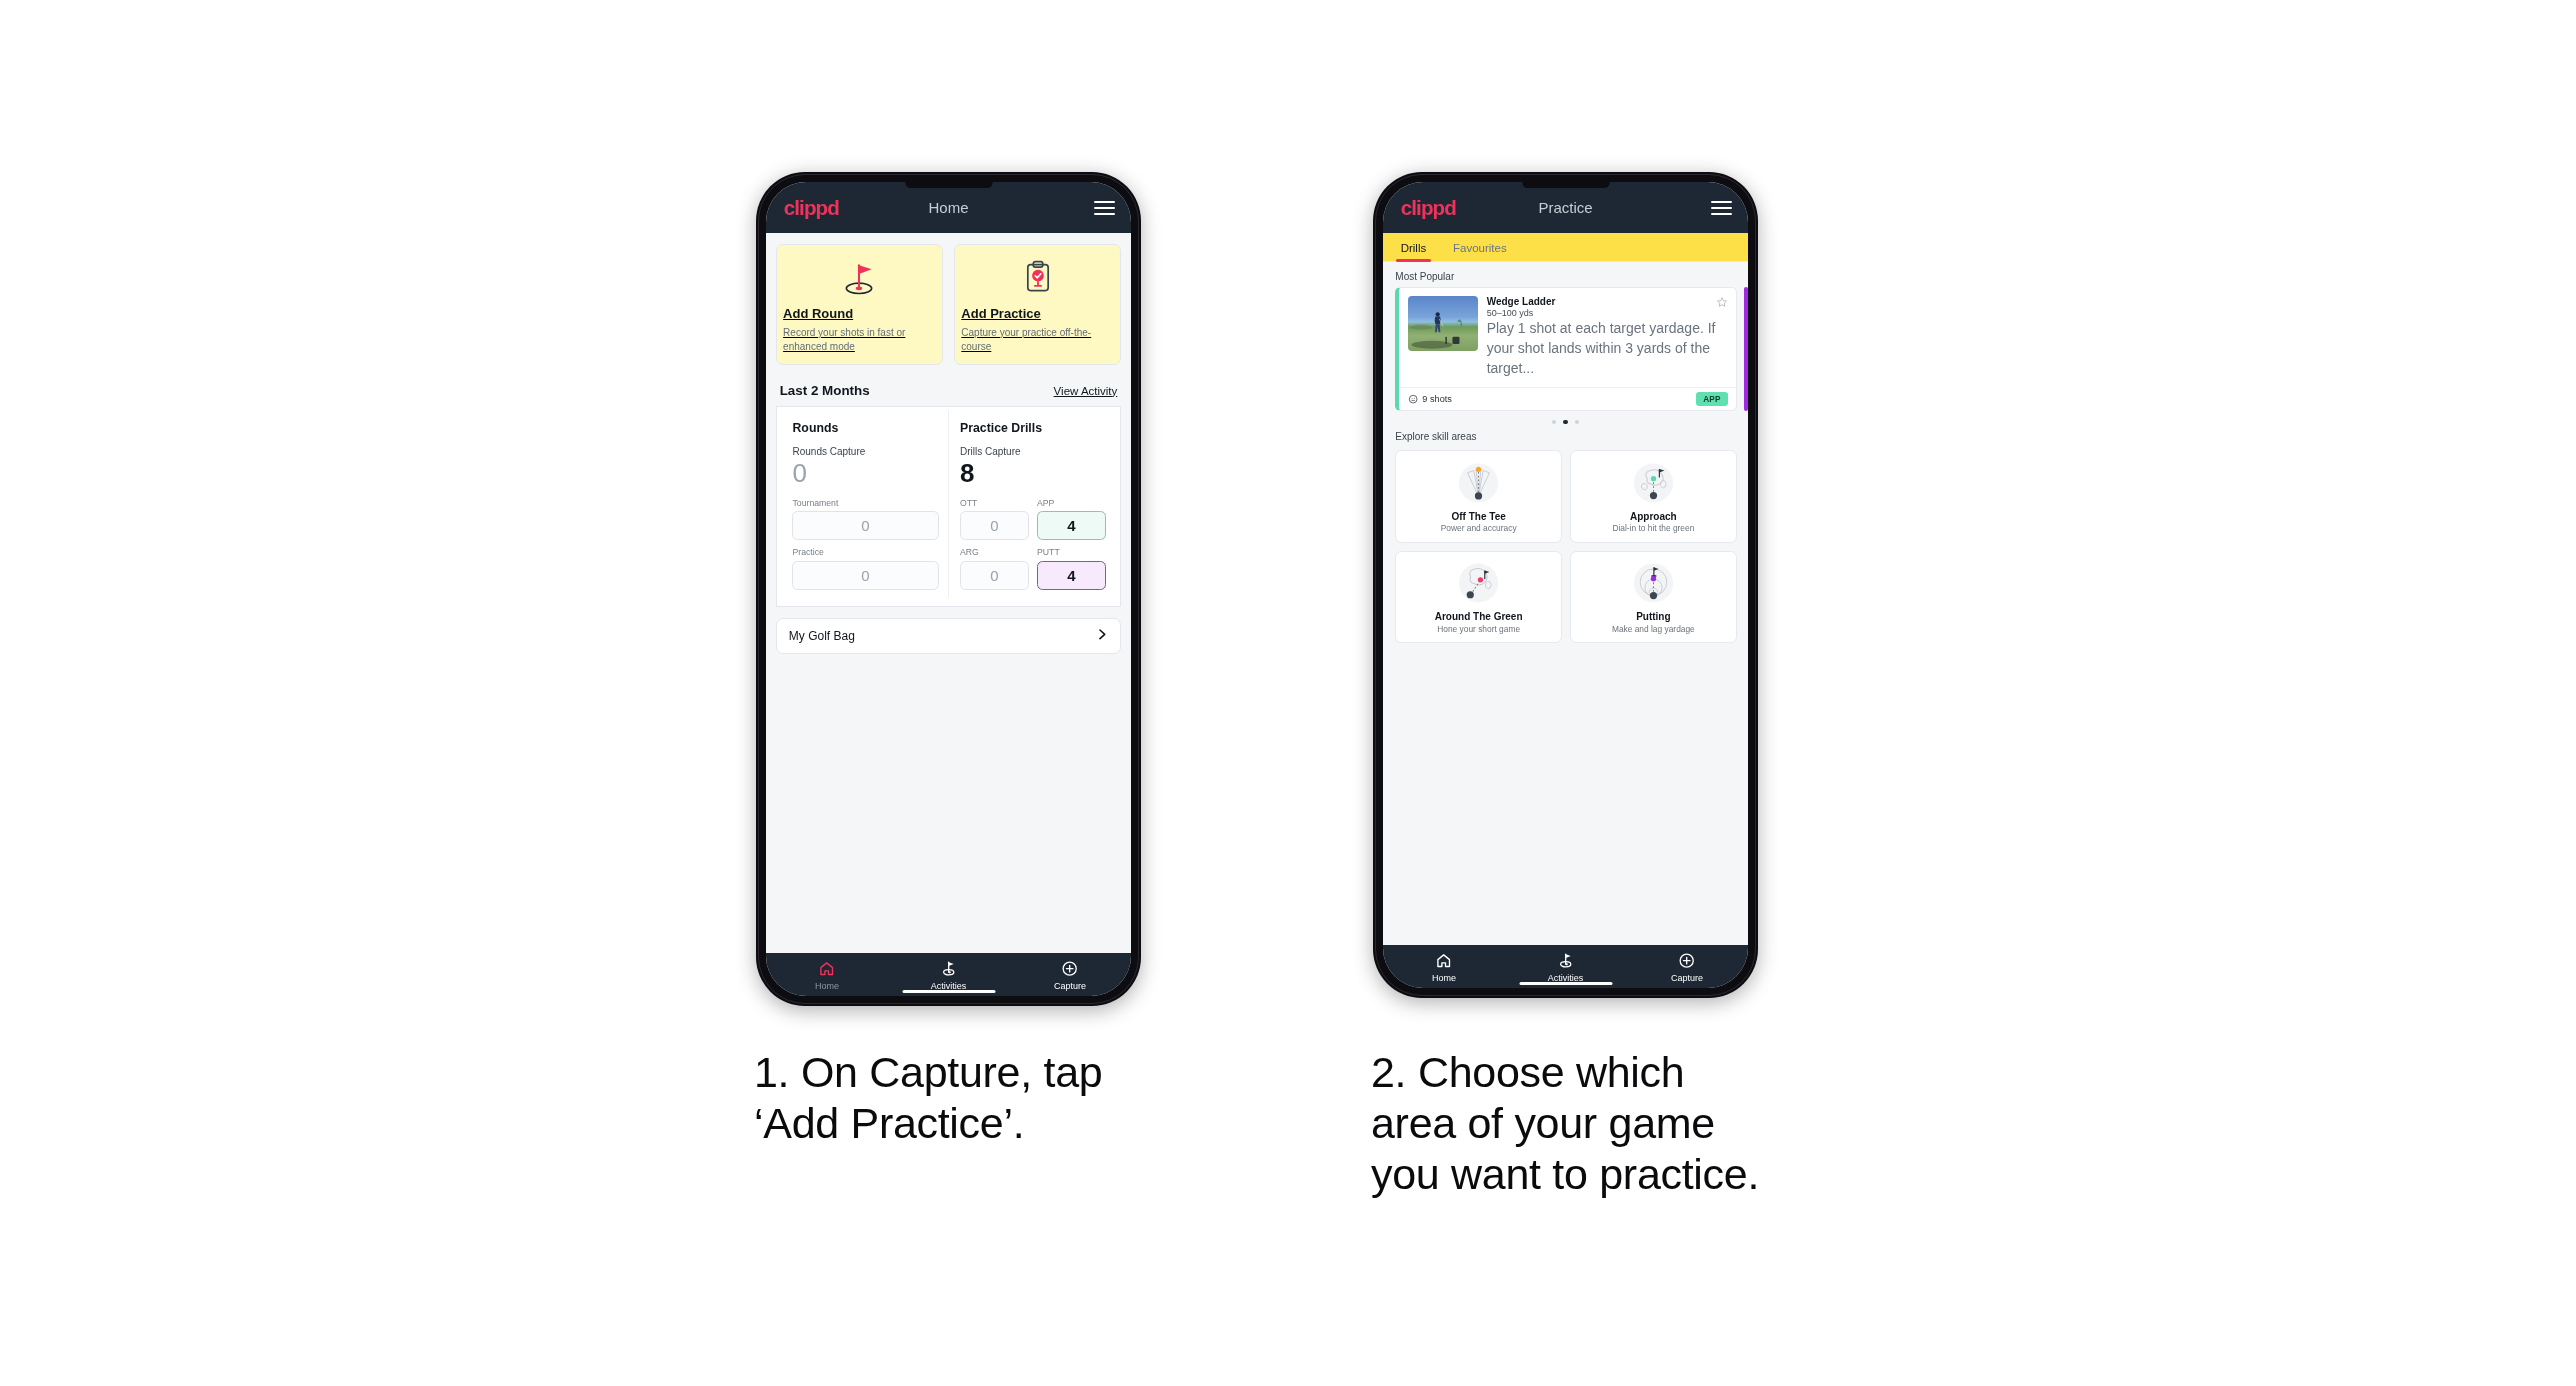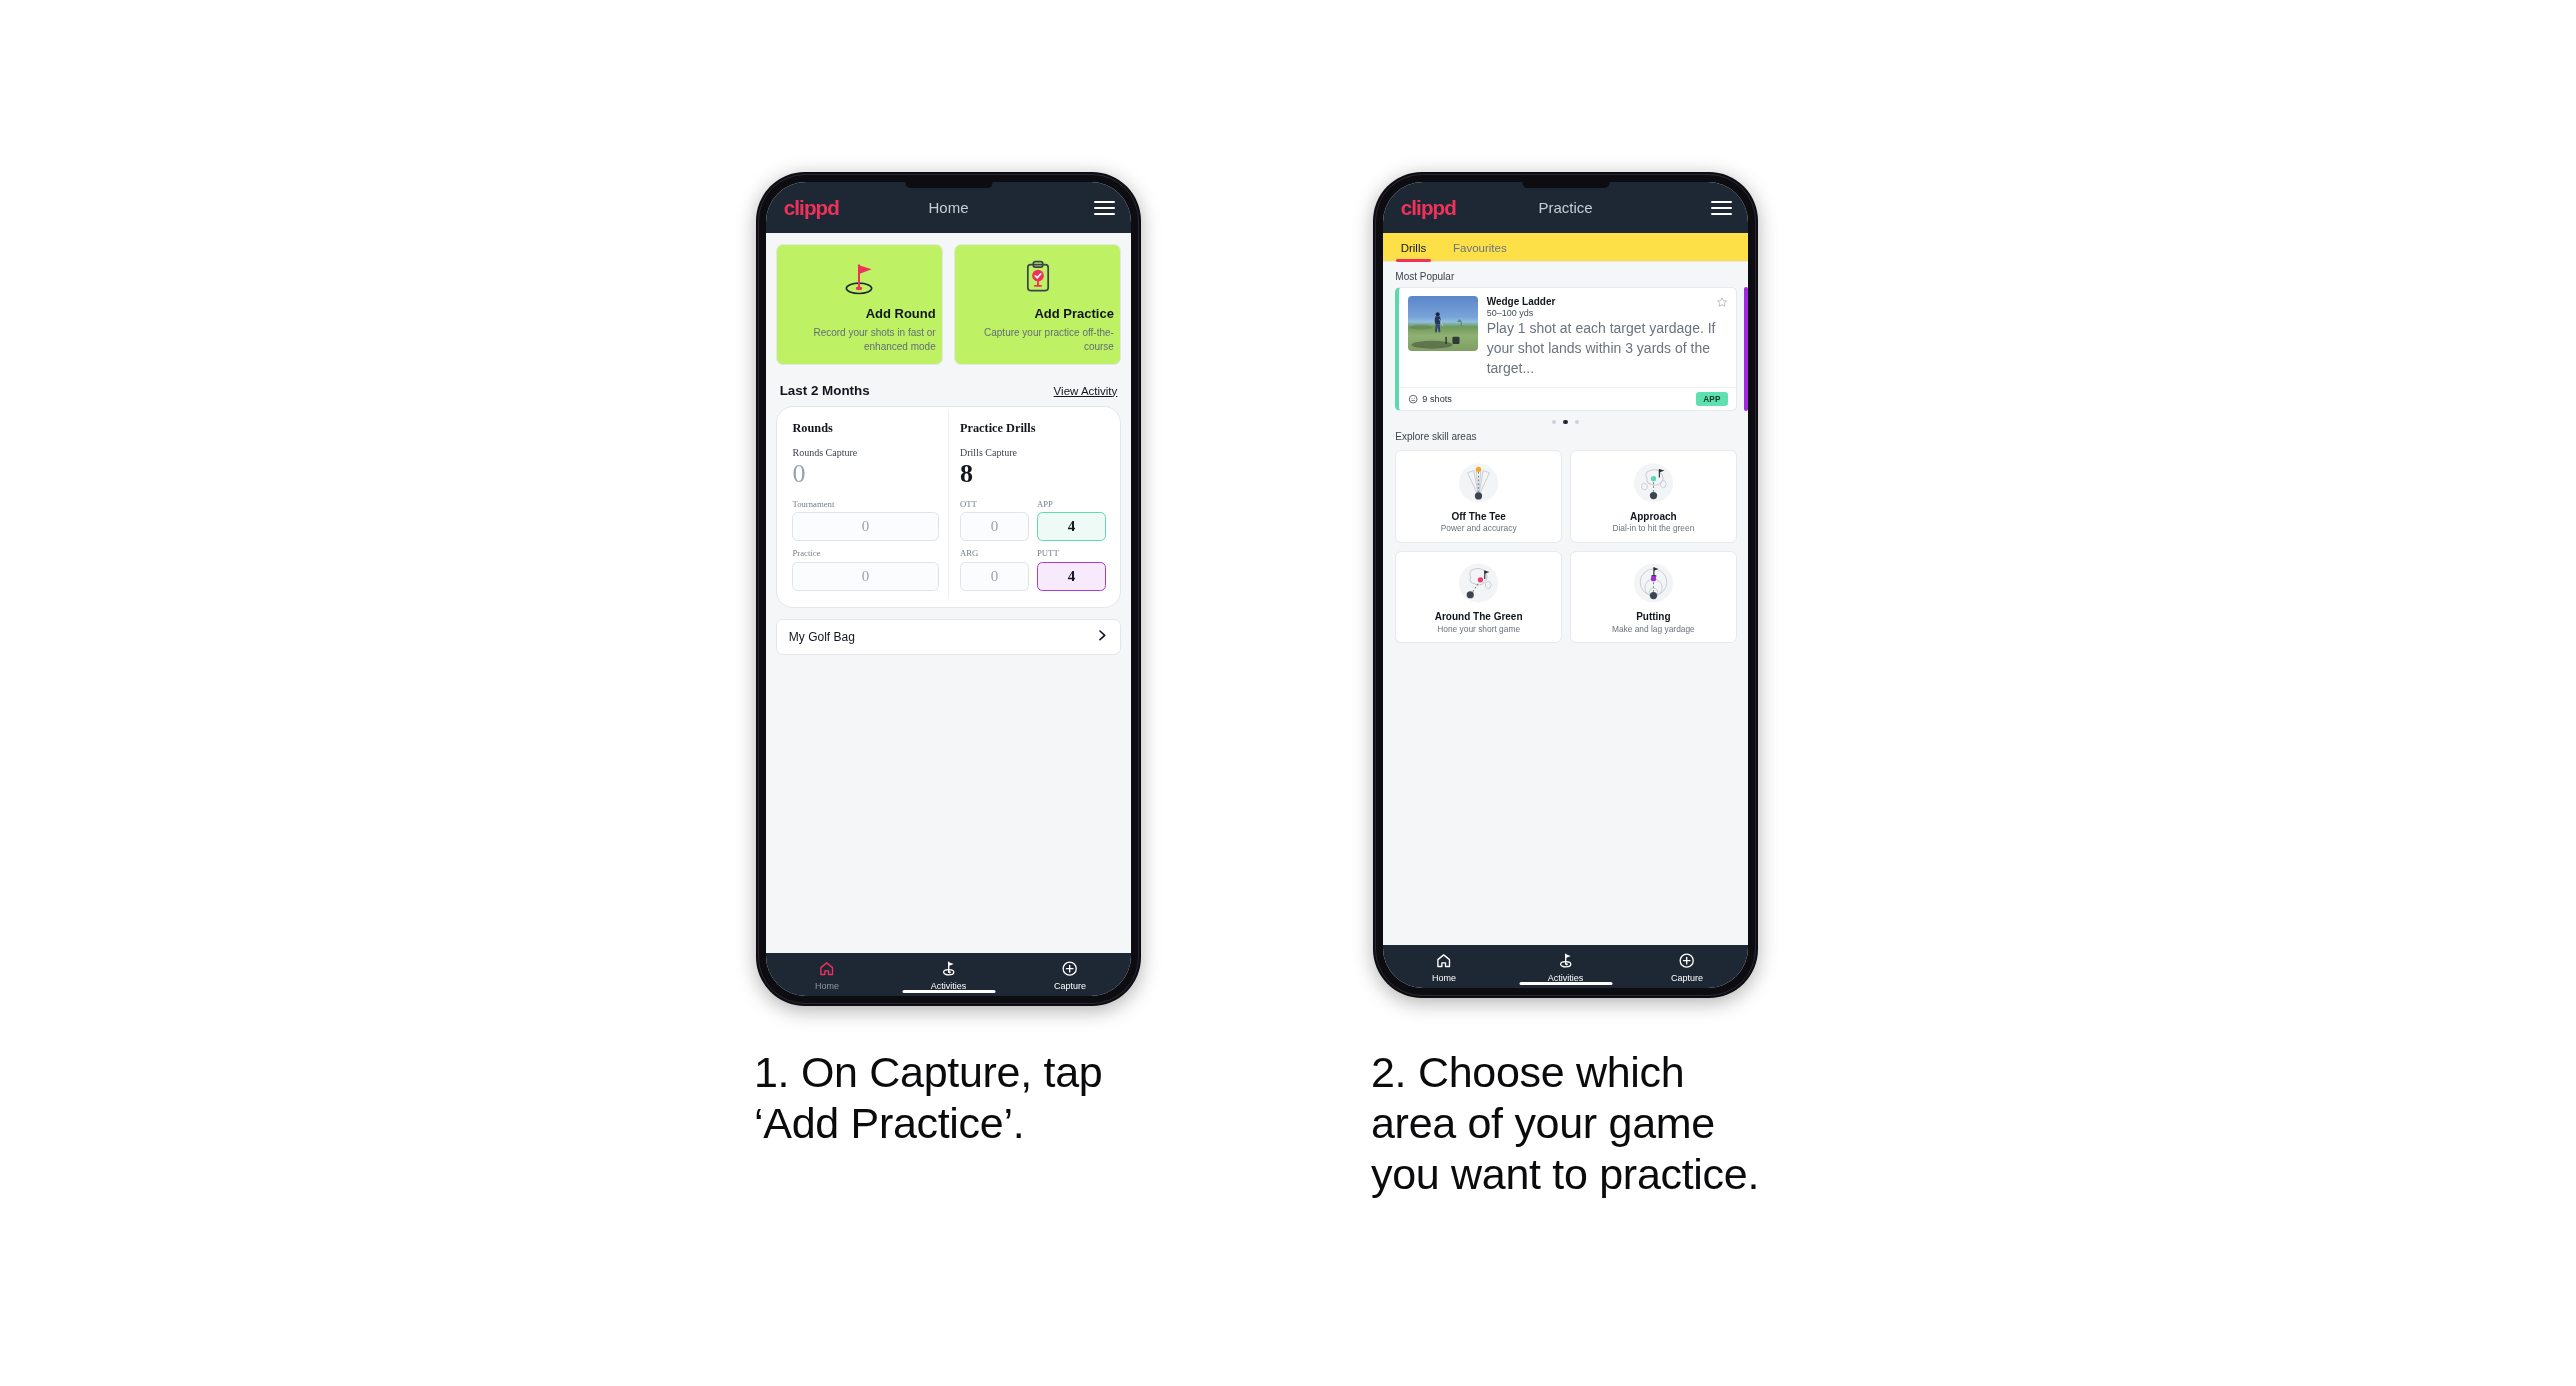--- a/index.html
+++ b/index.html
@@ -61,37 +61,37 @@
   }
   .burger { margin-left: auto; width: 20.6px; position: relative; z-index: 2; display: flex; flex-direction: column; gap: 4px; }
   .burger span { display: block; height: 2.1px; background: #ffffff; border-radius: 1.6px; }
 
   
   .body { flex: 1 1 auto; overflow: hidden; background: #f4f6f8; }
 
   
   .actions { display: flex; gap: 11px; padding: 11px 9.5px 0 9.5px; }
   .action-card {
-    flex: 1; background: #bef264; border: 0.8px solid #e3e7ec; border-radius: 7.1px;
-    padding: 12.7px 6.3px 11px; text-align: right;
+    flex: 1; background: #fef9c3; border: 0.8px solid #e3e7ec; border-radius: 7.1px;
+    padding: 12.7px 6.3px 11px; text-align: left; text-decoration: underline;
   }
   .action-icon { height: 41px; display: flex; align-items: center; justify-content: center; margin-bottom: 7.1px; }
   .action-title { font-size: 13px; font-weight: 700; color: #11161d; margin-bottom: 4.7px; }
   .action-sub { font-size: 10px; color: #636d78; line-height: 1.38; }
 
   .section-head {
     display: flex; align-items: baseline; justify-content: space-between;
     padding: 17.4px 13.4px 8px 13.4px;
   }
   .section-title { font-size: 13.4px; font-weight: 700; color: #11161d; }
   .section-link { font-size: 11.5px; color: #11161d; text-decoration: underline; }
 
   .stats-card {
     margin: 0 9.5px; background: #ffffff; border: 0.8px solid #e3e7ec;
-    border-radius: 17px; display: flex; padding: 4.7px 4.7px 9.5px; font-family: Liberation Serif, serif;
+    border-radius: 0; display: flex; padding: 4.7px 4.7px 9.5px;
   }
   .stats-col { flex: 1; padding: 9.5px 9.5px 0 11px; }
   .stats-col + .stats-col { border-left: 0.8px solid #edf0f3; }
   .stats-col h3 { font-size: 12.3px; font-weight: 700; color: #11161d; margin-bottom: 11px; }
   .cap-label { font-size: 10px; color: #3b444e; margin-bottom: 1.6px; }
   .cap-value { font-size: 26px; font-weight: 700; line-height: 1.1; margin-bottom: 11px; }
   .cap-value.zero { color: #9aa2ab; font-weight: 400; }
   .cap-value.bold { color: #11161d; }
 
   .field-label { font-size: 8.7px; color: #767f89; margin-bottom: 3.2px; }

